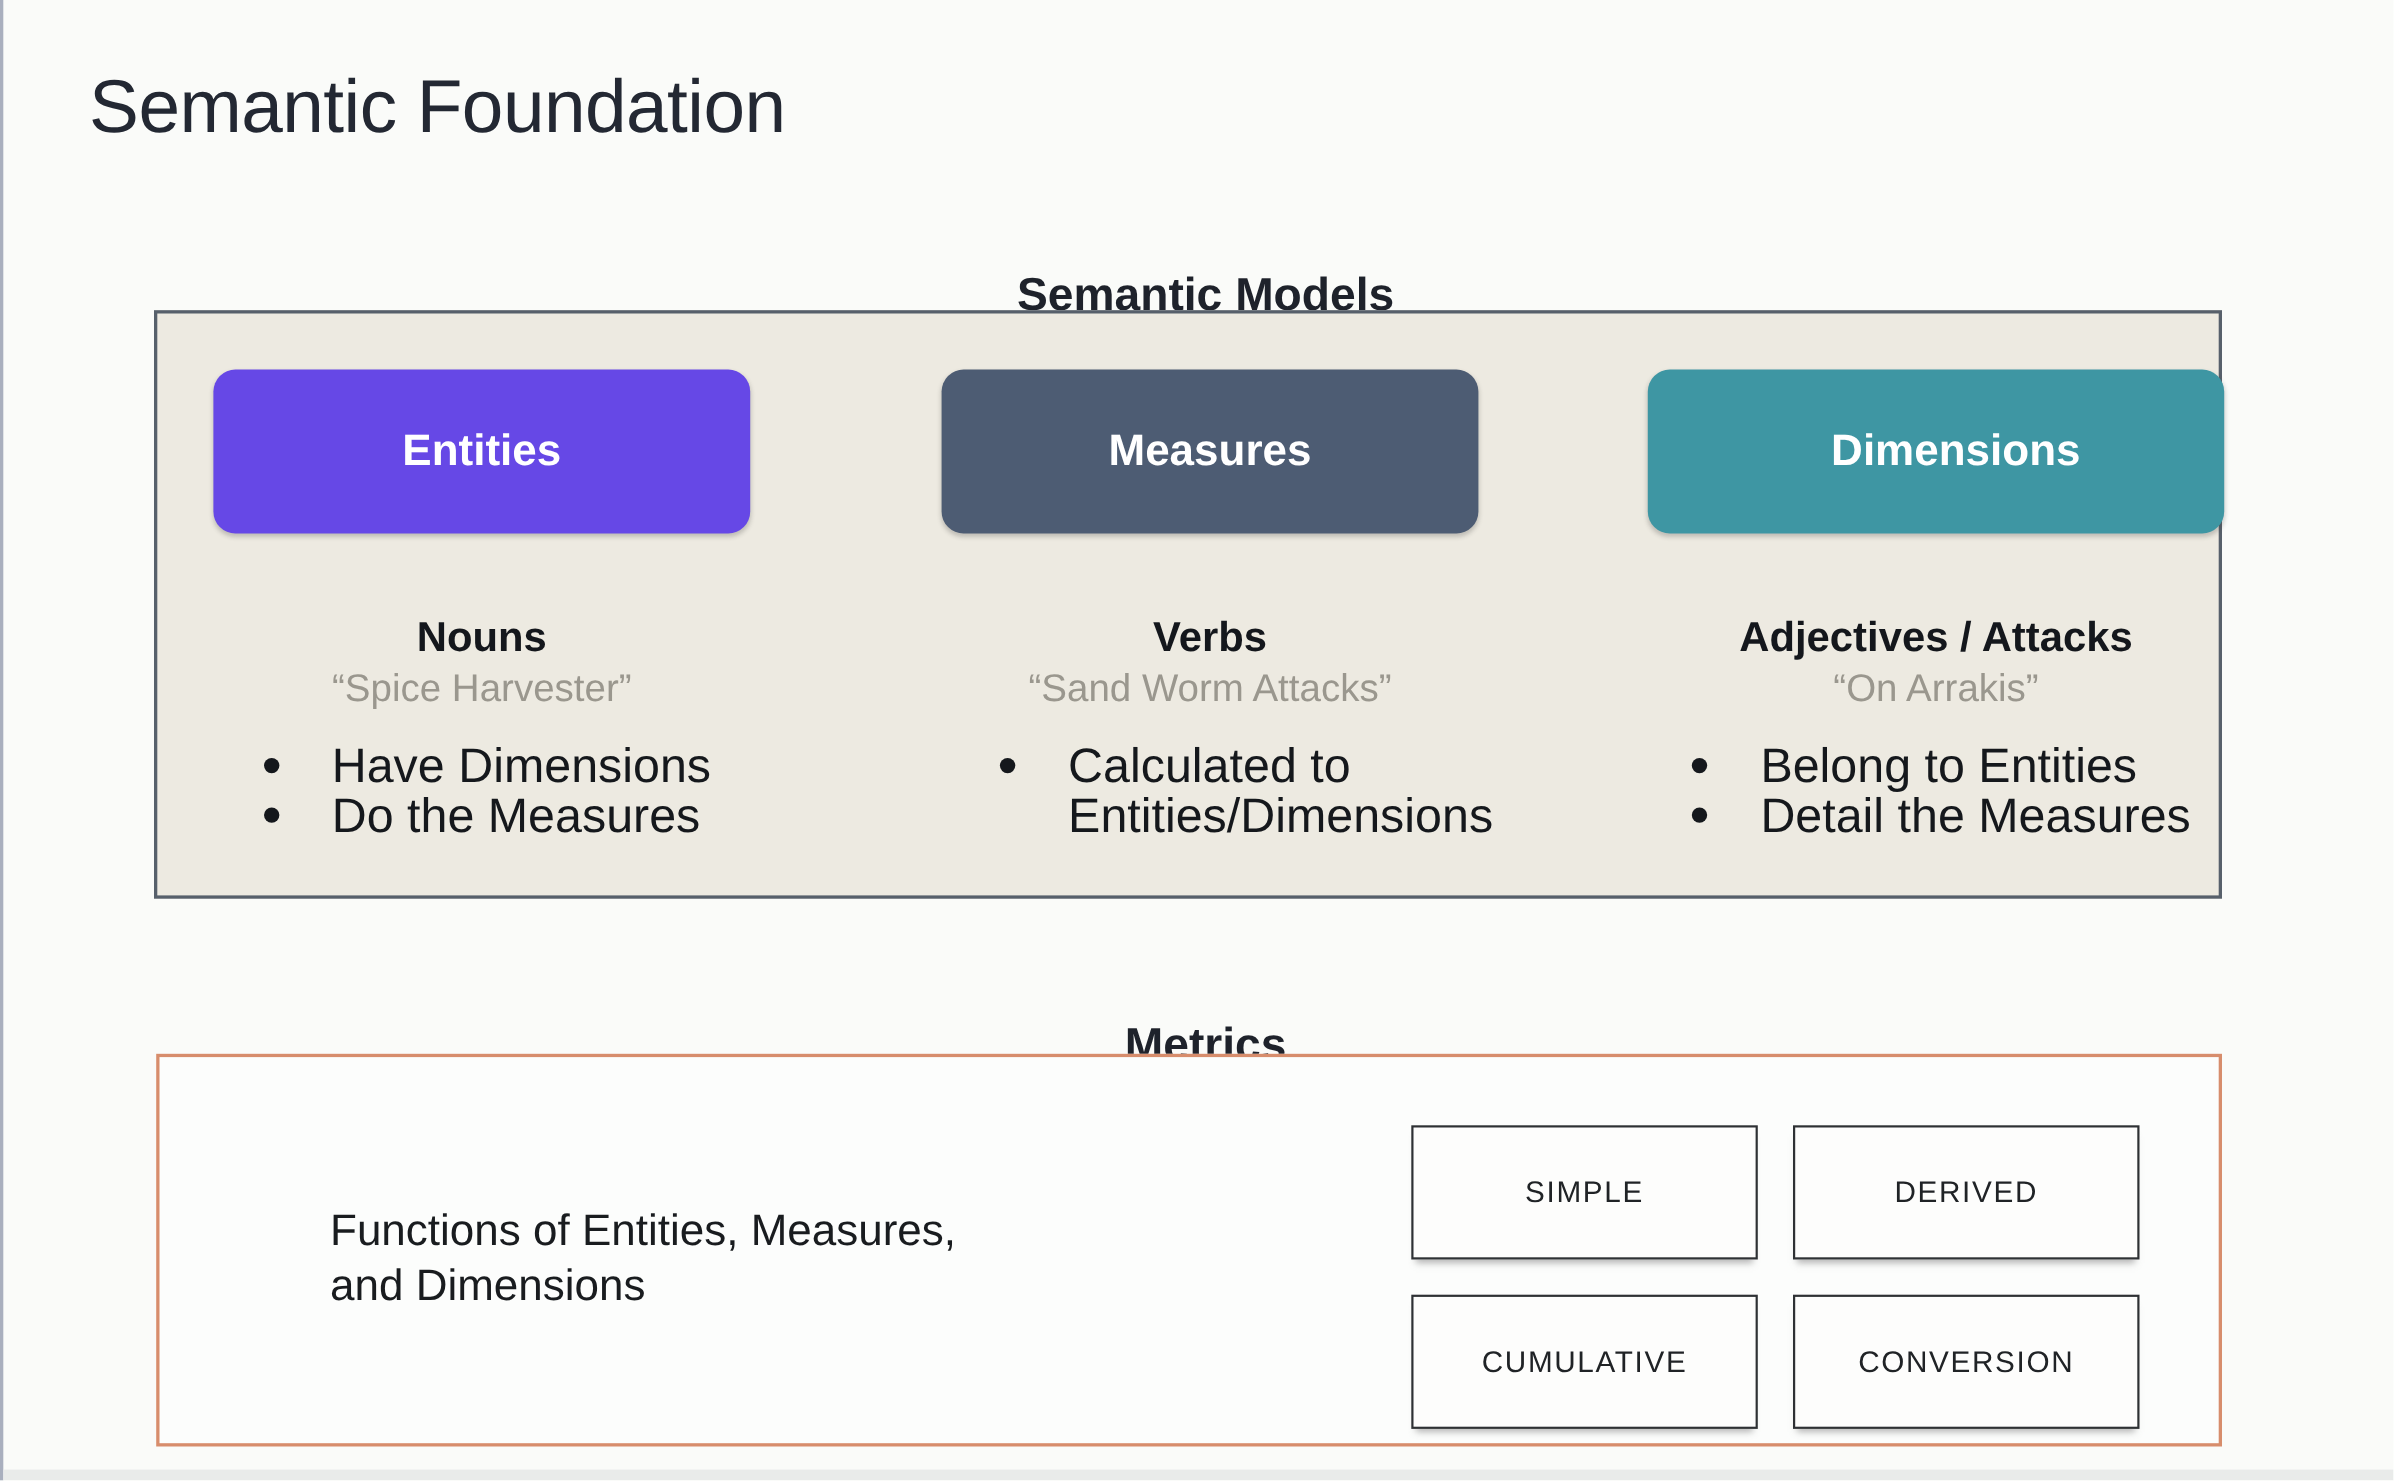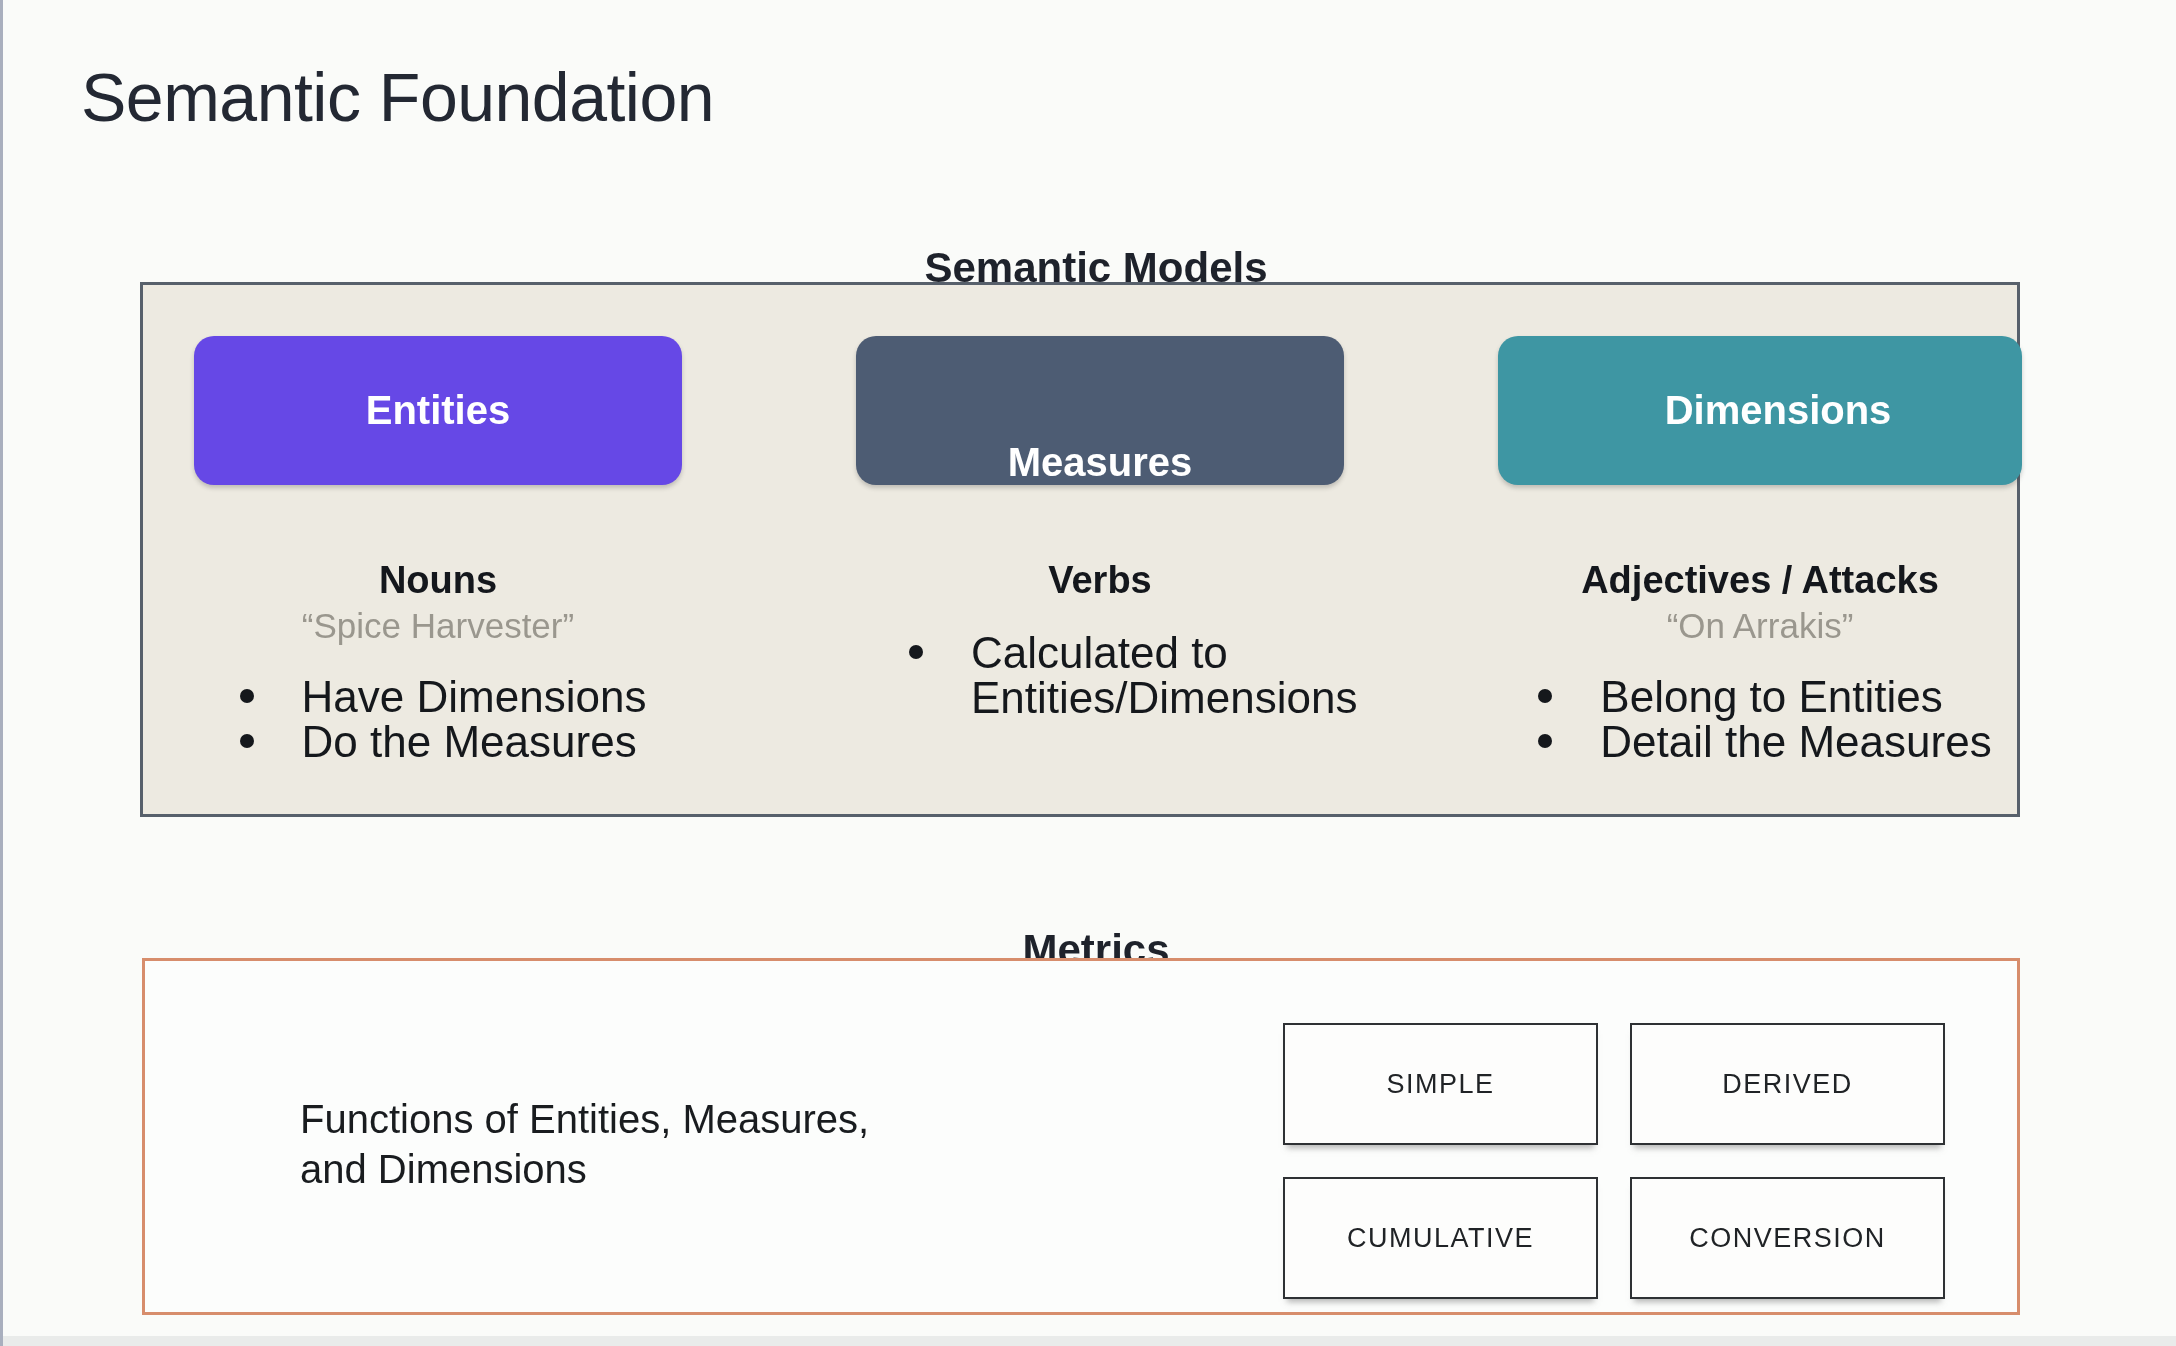--- a/index.html
+++ b/index.html
@@ -117,24 +117,25 @@
       </div>
       <div class="col-heading">Nouns</div>
       <div class="col-quote">“Spice Harvester”</div>
       <ul class="bullets">
         <li>Have Dimensions</li>
         <li>Do the Measures</li>
       </ul>
     </div>
 
     <div class="model-col col-measures">
-      <div class="pill" style="background: rgb(77, 92, 115); align-items: flex-end;">
+      <div class="pill" style="background: rgb(77, 92, 115);">
         <span>Measures</span>
       </div>
       <div class="col-heading">Verbs</div>
+      <div class="col-quote">“Sand Worm Attacks”</div>
       <ul class="bullets">
         <li>Calculated to Entities/Dimensions</li>
       </ul>
     </div>
 
     <div class="model-col col-dimensions">
       <div class="pill" style="background: rgb(62, 150, 163); padding-left: 36px;">
         <span>Dimensions</span>
       </div>
       <div class="col-heading">Adjectives / Attacks</div>

